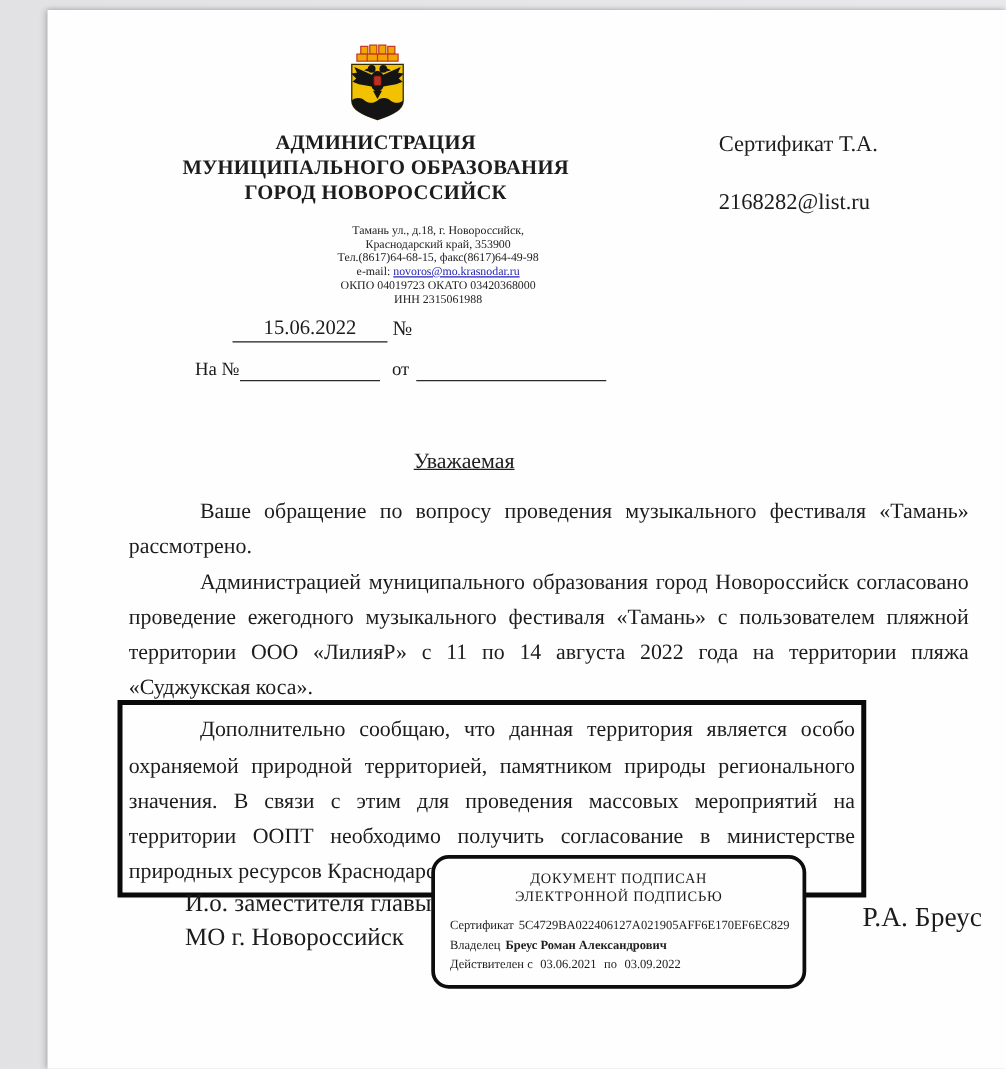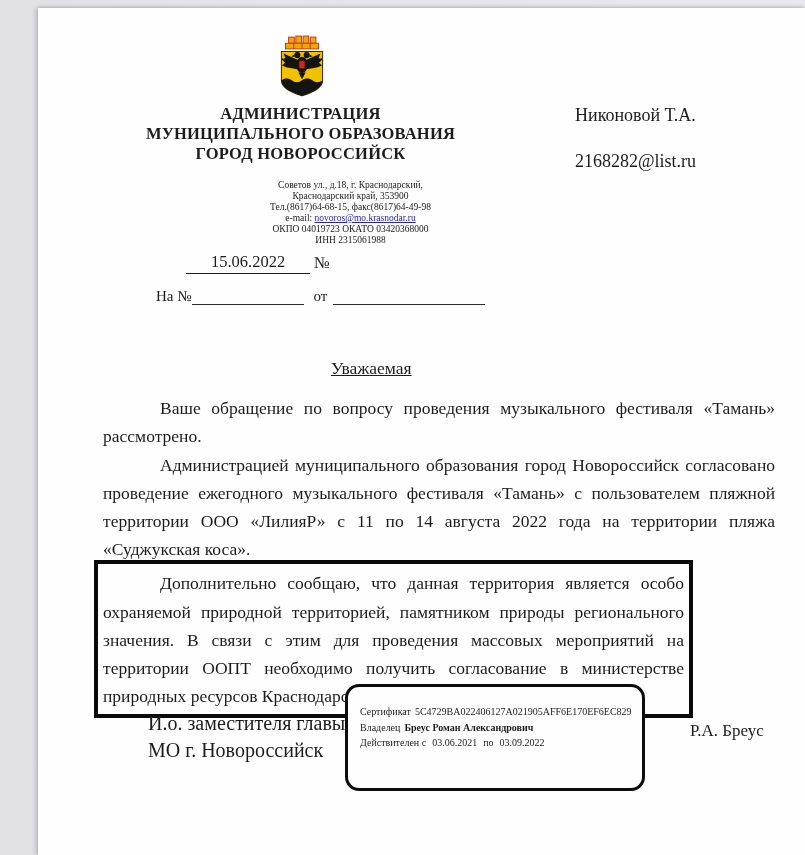--- a/index.html
+++ b/index.html
@@ -52,21 +52,21 @@
   .salutation { margin-left:228px; margin-bottom:12px;text-decoration:underline; }
   .para { text-align:justify; text-indent:57px; }
   .highlight-box {
     border:4px solid #0a0a0a;
     margin-left:-9px; margin-top:-3px;
     width:599px;
     padding:5px 5px 4px 5px;
   }
   
   .sig-position { position:absolute; left:110px; top:702px; width:230px; font-size:20px; line-height:27px; }
-  .sig-name { position:absolute; left:652px; top:713px; font-size:17px; }
+  .sig-name { position:absolute; left:652px; top:713px; font-size:22px; }
   .stamp {
     position:absolute; left:307px; top:676px; width:300px; height:107px;
     border:3px solid #0d0d0d; border-radius:14px; background:#fffefe;
     padding:9px 12px 6px 12px;
   }
   .stamp-title { text-align:center; font-size:11.5px; line-height:14.5px; letter-spacing:0.6px; }
   .stamp-rows { margin-top:8px; font-size:10px; line-height:15.5px; white-space:nowrap; }
   .stamp-rows .lbl { margin-right:4px; }
   .stamp-rows .bold { font-weight:bold; }
   .stamp-rows .gap { margin-right:6px; }
@@ -109,26 +109,26 @@
     <rect x="27.2" y="26" width="5.6" height="7.5" rx="1.2" fill="#c03020" stroke="#7a1008" stroke-width="0.6"></rect>
   </svg>
 
   <div class="org-name">
     <div>АДМИНИСТРАЦИЯ</div>
     <div>МУНИЦИПАЛЬНОГО ОБРАЗОВАНИЯ</div>
     <div>ГОРОД НОВОРОССИЙСК</div>
   </div>
 
   <div class="recipient">
-    <span>Никоновой Т.А.</span>
+    <span>Сертификат Т.А.</span>
     <span class="rec-email">2168282@list.ru</span>
   </div>
 
   <div class="address-block">
-    <div>Советов ул., д.18, г. Краснодарский,</div>
+    <div>Тамань ул., д.18, г. Новороссийск,</div>
     <div>Краснодарский край, 353900</div>
     <div>Тел.(8617)64-68-15, факс(8617)64-49-98</div>
     <div>
       <span>e-mail:</span>
       <a href="#" class="email-link">novoros@mo.krasnodar.ru</a>
     </div>
     <div>ОКПО 04019723 ОКАТО 03420368000</div>
     <div>ИНН 2315061988</div>
   </div>
 
@@ -152,20 +152,24 @@
       <p class="para">Дополнительно сообщаю, что данная территория является особо охраняемой природной территорией, памятником природы регионального значения. В связи с этим для проведения массовых мероприятий на территории ООПТ необходимо получить согласование в министерстве природных ресурсов Краснодарского края.</p>
     </div>
   </div>
 
   <div class="sig-position">
     <div>И.о. заместителя главы</div>
     <div>МО г. Новороссийск</div>
   </div>
 
   <div class="stamp">
+    <div class="stamp-title">
+      <div>ДОКУМЕНТ ПОДПИСАН</div>
+      <div>ЭЛЕКТРОННОЙ ПОДПИСЬЮ</div>
+    </div>
     <div class="stamp-rows">
       <div>
         <span class="lbl">Сертификат</span><span>5C4729BA022406127A021905AFF6E170EF6EC829</span>
       </div>
       <div>
         <span class="lbl">Владелец</span><span class="bold">Бреус Роман Александрович</span>
       </div>
       <div>
         <span class="lbl gap">Действителен с</span><span class="gap">03.06.2021</span><span class="gap">по</span><span>03.09.2022</span>
       </div>

